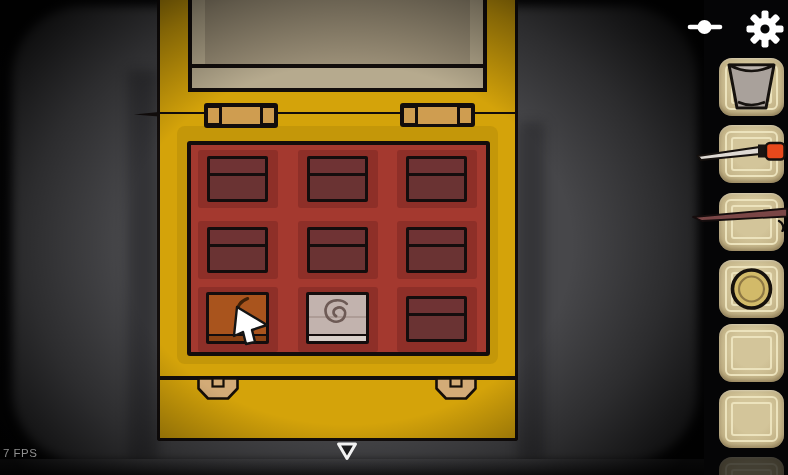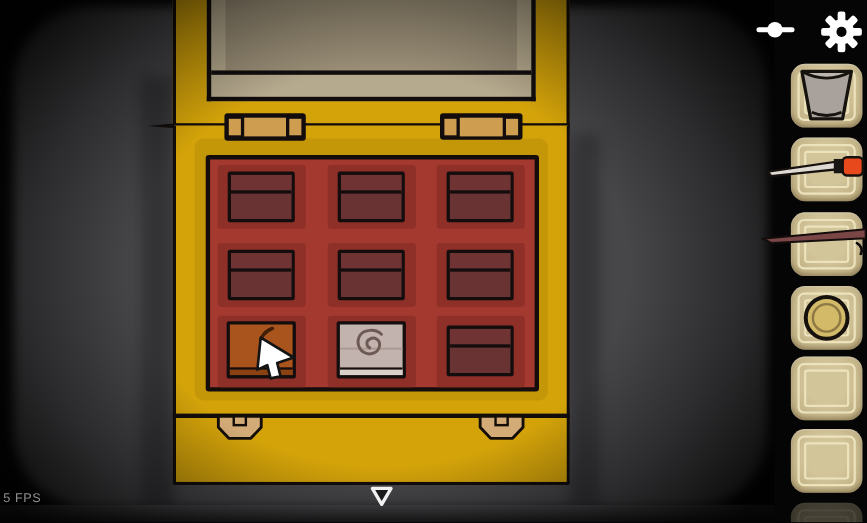--- a/index.html
+++ b/index.html
@@ -224,21 +224,21 @@
       <circle cx="19" cy="19" r="4.6" fill="#050506"></circle>
     </svg>
   </div>
 
   <div id="nav-down">
     <svg viewBox="0 0 24 21">
         <path d="M3.5,3 H20.5 L12,17.5 Z" fill="#1b1b1c" stroke="#f2f2f2" stroke-width="3" stroke-linejoin="round"></path>
       </svg>
   </div>
 
-  <div id="fps-label">5 FPS</div>
+  <div id="fps-label">7 FPS</div>
 
   <div id="cursor">
     <svg viewBox="0 0 48 48">
         <polygon points="11,5 41,23 26,28 29,40 20,42 17,30 8,34" fill="#fff" stroke="#141414" stroke-width="2.4" stroke-linejoin="round"></polygon>
       </svg>
   </div>
 <div class="inv-overlay" style="left: 696px; top: 141px; width: 92px; height: 26px;"><svg viewBox="0 0 92 26">
         <polygon points="2,15 64,6 64,13 5,19" fill="#ded9d3" stroke="#16110e" stroke-width="2"></polygon>
         <rect x="62" y="3.5" width="9" height="13" fill="#191512"></rect>
         <rect x="70" y="2" width="18.5" height="16.5" rx="4" fill="var(--brush-red,#e8491c)" stroke="#16110e" stroke-width="2.4"></rect>

